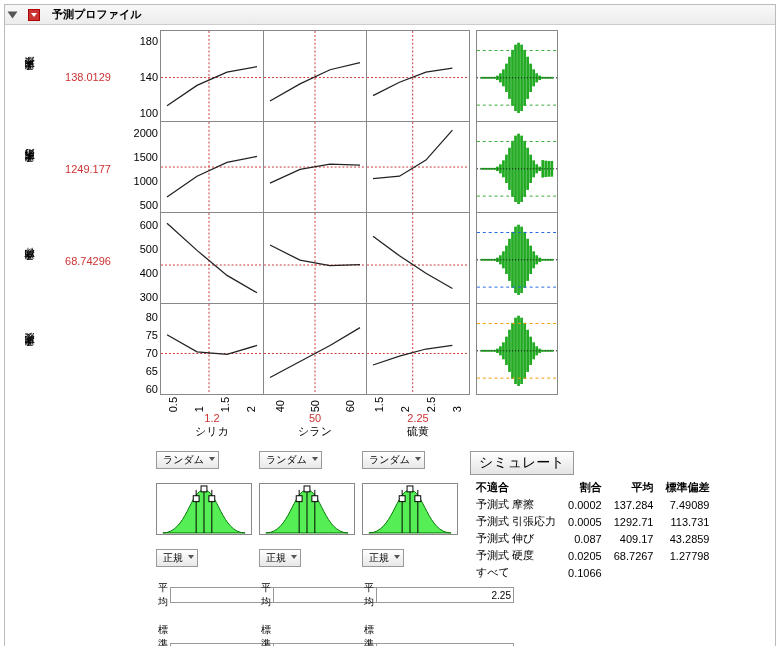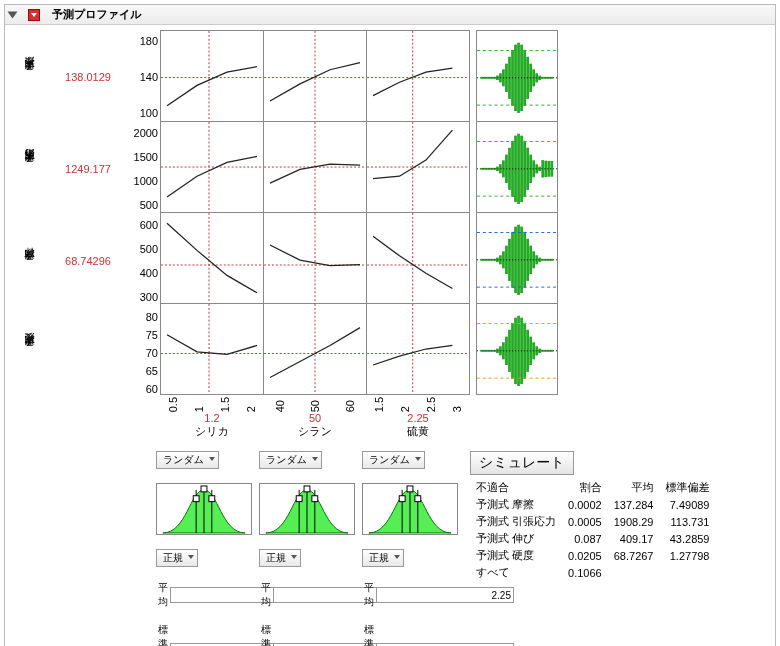--- a/index.html
+++ b/index.html
@@ -35,21 +35,21 @@
 .dd{border:1px solid #999;background:linear-gradient(#fff,#e8e8e8);padding:1px 14px 1px 6px;position:relative;font-size:10px}
 .dd::after{content:"";position:absolute;right:3px;top:5px;width:0;height:0;border-left:3px solid transparent;border-right:3px solid transparent;border-top:4px solid #555}
 .mini{width:96px;height:52px;border:1px solid #888;position:relative;background:#fff;overflow:hidden}
 .kv{display:flex;width:100%;padding:0 2px;gap:2px;align-items:center}
 .kv label{width:42px;font-size:10px}
 .kv input{flex:1;border:1px solid #999;text-align:right;padding:1px 2px;font-size:10px;height:16px}
 .right-block{margin-left:4px}
 .simbtn{border:1px solid #999;background:linear-gradient(#fff,#e4e4e4);padding:2px 8px;font-size:14px;margin-bottom:4px;display:inline-block}
 .tbl{border-collapse:collapse;font-size:10px}
 .tbl th,.tbl td{padding:1px 6px;text-align:right}
-.tbl th{font-weight:normal}
+.tbl th{font-weight:bold}
 .tbl td.l,.tbl th.l{text-align:left}
 </style>
 </head>
 <body>
 
 <div class="panel">
   <div class="panel-header">
     <span class="disclosure"></span>
     <span class="redbtn"></span>
     <span>予測プロファイル</span>
@@ -427,21 +427,21 @@
           <tbody id="tblbody">
             <tr>
               <td class="l">予測式 摩擦</td>
               <td>0.0002</td>
               <td>137.284</td>
               <td>7.49089</td>
             </tr>
             <tr>
               <td class="l">予測式 引張応力</td>
               <td>0.0005</td>
-              <td>1908.29</td>
+              <td>1292.71</td>
               <td>113.731</td>
             </tr>
             <tr>
               <td class="l">予測式 伸び</td>
               <td>0.087</td>
               <td>409.17</td>
               <td>43.2859</td>
             </tr>
             <tr>
               <td class="l">予測式 硬度</td>

